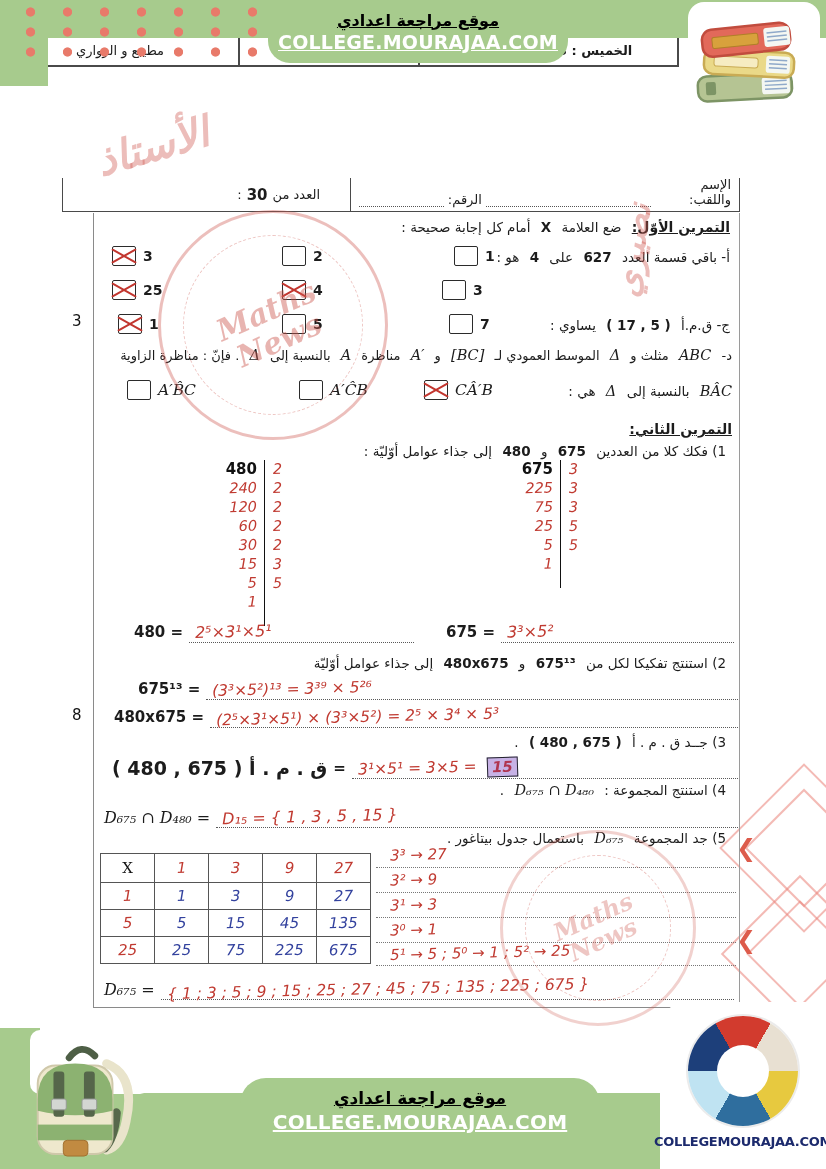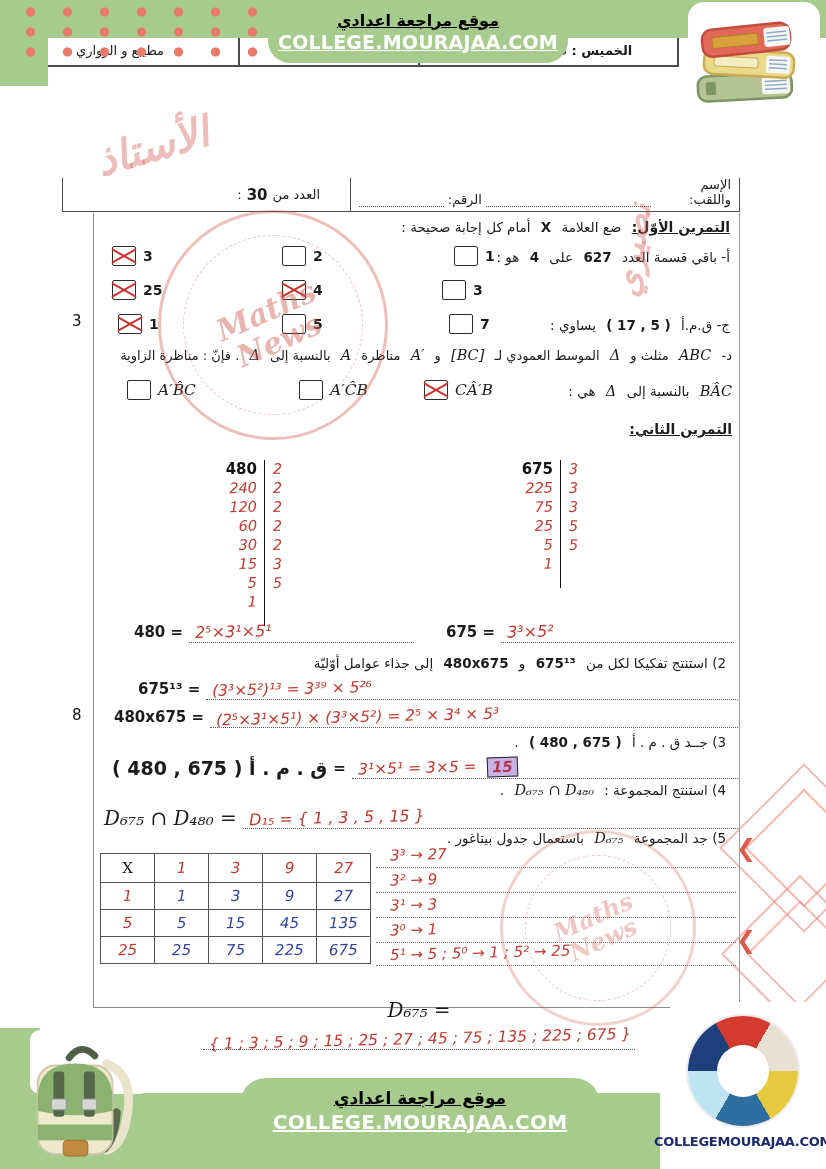--- a/index.html
+++ b/index.html
@@ -60,21 +60,21 @@
   .ladder .lnum{display:flex;flex-direction:column;width:58px;}
   .ladder .lnum div{height:19px;line-height:19px;text-align:right;padding-right:7px;}
   .ladder .lfac{display:flex;flex-direction:column;border-left:1.8px solid #111;padding-left:8px;padding-bottom:14px;}
   .ladder .lfac div{height:19px;line-height:19px;}
   .ladder .print{font-weight:bold;font-size:15px;color:#111;font-style:normal;}
   
   .ansline{position:absolute;display:flex;align-items:center;gap:6px;font-size:15px;}
   .plabel{font-weight:bold;white-space:nowrap;}
   .fill{flex:1;border-bottom:1.8px dotted #595959;display:flex;align-items:flex-end;
         padding:0 4px 1px 6px;min-height:20px;white-space:nowrap;gap:6px;}
-  .mlabel2{font-family:"DejaVu Serif",serif;font-style:italic;font-size:20px;white-space:nowrap;}
+  .mlabel2{font-family:"DejaVu Serif",serif;font-style:italic;font-size:16px;white-space:nowrap;}
   .hl{background:#c7b2e6;border:1.8px solid #24242e;color:#b03550;font-weight:bold;font-style:italic;
       padding:0 4px;margin-left:4px;display:inline-block;transform:rotate(-2deg);}
   
   table.pyth{border-collapse:collapse;position:absolute;left:6px;top:640px;}
   table.pyth td{border:1px solid #555;width:51px;height:24px;text-align:center;font-size:15px;}
   table.pyth tr:first-child td{height:26px;}
   .pX{font-family:"DejaVu Serif",serif;font-size:22px;font-style:normal;color:#111;}
   .note{position:absolute;width:360px;border-bottom:1.8px dotted #777;height:22px;}
   .note .hw{font-size:15px;padding-left:14px;}
   
@@ -259,20 +259,27 @@
       <span class="chk"></span>
       <span class="mlabel">A′ĈB</span>
     </div>
     <div class="opt" style="left:33px;top:167px;">
       <span class="chk"></span>
       <span class="mlabel">A′B̂C</span>
     </div>
 
     <div class="qrow" style="top:208px;right:4px;">
       <span class="exttl">التمرين الثاني:</span>
+    </div>
+    <div class="qrow" style="top:230px;right:10px;">
+      <span>1) فكك كلا من  العددين</span>
+      <span class="bnum">675</span>
+      <span>و</span>
+      <span class="bnum">480</span>
+      <span>إلى جذاء عوامل أوّليّة :</span>
     </div>
 
     <div class="ladder" style="left:112px;top:247px;">
       <div class="lnum">
         <div class="print">480</div>
         <div class="hw">240</div>
         <div class="hw">120</div>
         <div class="hw">60</div>
         <div class="hw">30</div>
         <div class="hw">15</div>
@@ -413,21 +420,21 @@
       </tr>
     </tbody>
       </table>
 
     <div class="note" style="left:282px;top:632px;"><span class="hw">3³ → 27</span></div>
     <div class="note" style="left:282px;top:657px;"><span class="hw">3² → 9</span></div>
     <div class="note" style="left:282px;top:682px;"><span class="hw">3¹ → 3</span></div>
     <div class="note" style="left:282px;top:707px;"><span class="hw">3⁰ → 1</span></div>
     <div class="note" style="left:282px;top:730px;"><span class="hw">5¹ → 5  ;  5⁰ → 1  ;  5² → 25</span></div>
 
-    <div class="ansline" style="left:10px;top:785px;width:630px;flex-direction:column;">
+    <div class="ansline" style="left:10px;top:765px;width:630px;">
       <span class="mlabel2">D₆₇₅ =</span>
       <span class="fill">
           <span class="hw" style="font-size:15.5px;">{ 1 ; 3 ; 5 ; 9 ; 15 ; 25 ; 27 ; 45 ; 75 ; 135 ; 225 ; 675 }</span>
         </span>
     </div>
   </div>
 
   <div class="stamp" style="left:158px;top:210px;width:224px;height:224px;">
     <div class="stxt" style="font-size:30px;">
       <div>Maths</div>

